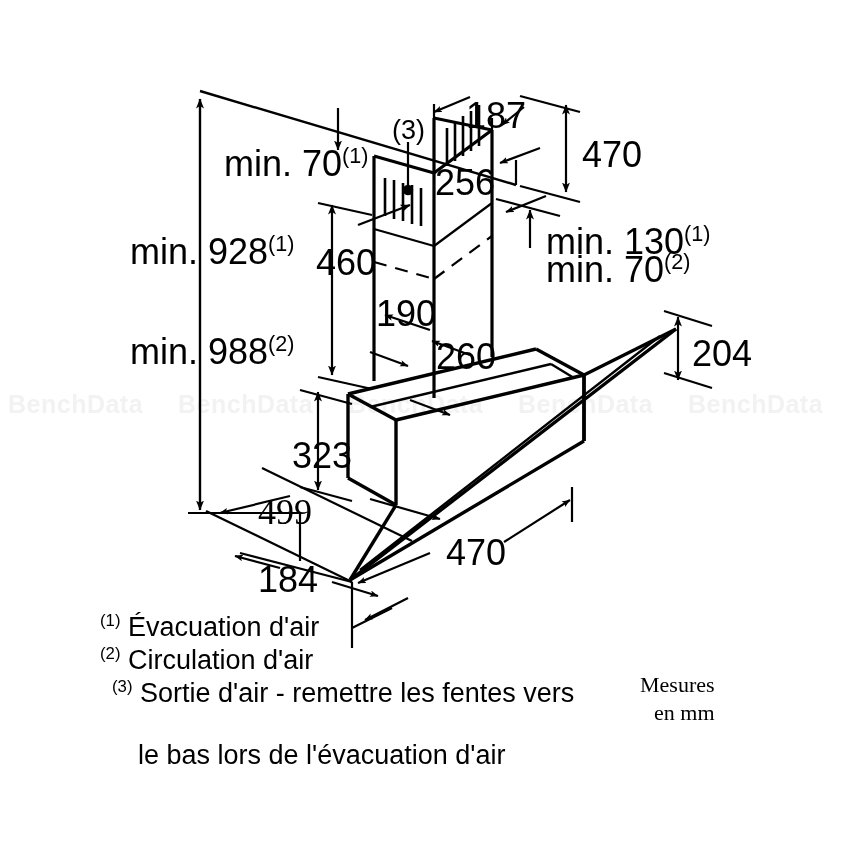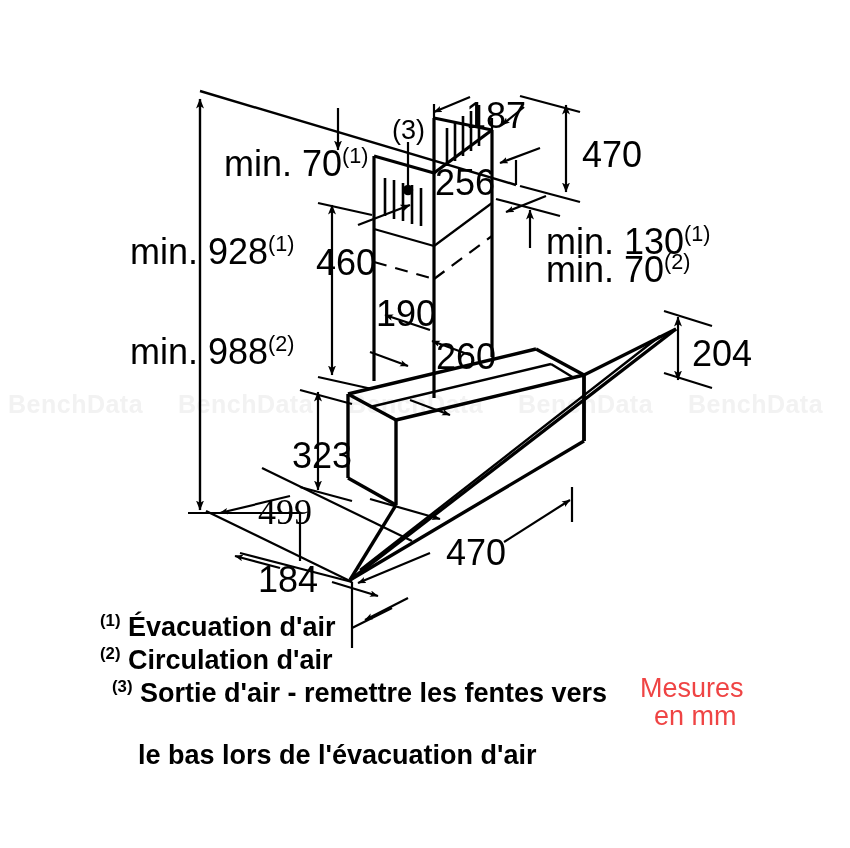--- a/index.html
+++ b/index.html
@@ -47,32 +47,31 @@
     vertical-align: super;
     line-height: 0;
   }
   .legend {
     position: absolute;
     color: #000000;
     font-family: "Liberation Sans", sans-serif;
     font-size: 27px;
     white-space: nowrap;
     line-height: 1.18;
-    font-weight: bold;
   }
   .legend .mk {
     font-size: 0.62em;
     vertical-align: super;
     line-height: 0;
   }
   .units {
     position: absolute;
-    color: #ef4444;
-    font-family: Liberation Sans, sans-serif;
-    font-size: 27px;
+    color: #000000;
+    font-family: Liberation Serif, serif;
+    font-size: 22px;
     text-align: center;
     line-height: 1.2;
     white-space: nowrap;
   }
 </style>
 </head>
 <body>
 
 <div id="page">
 

